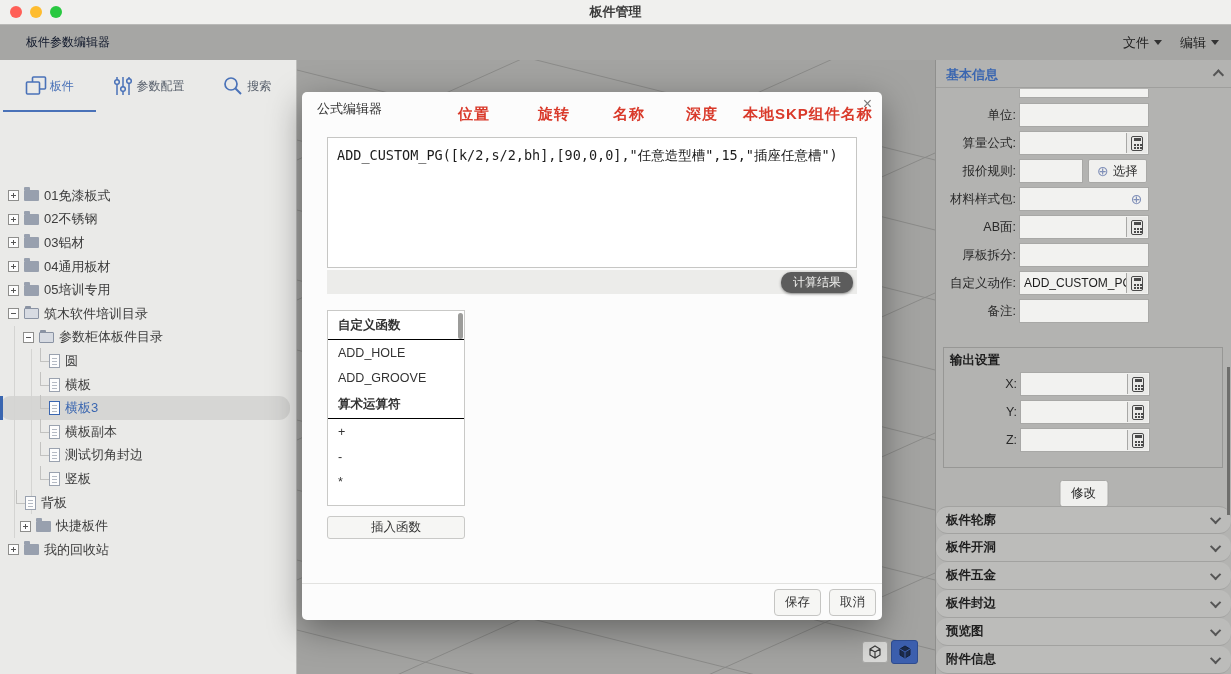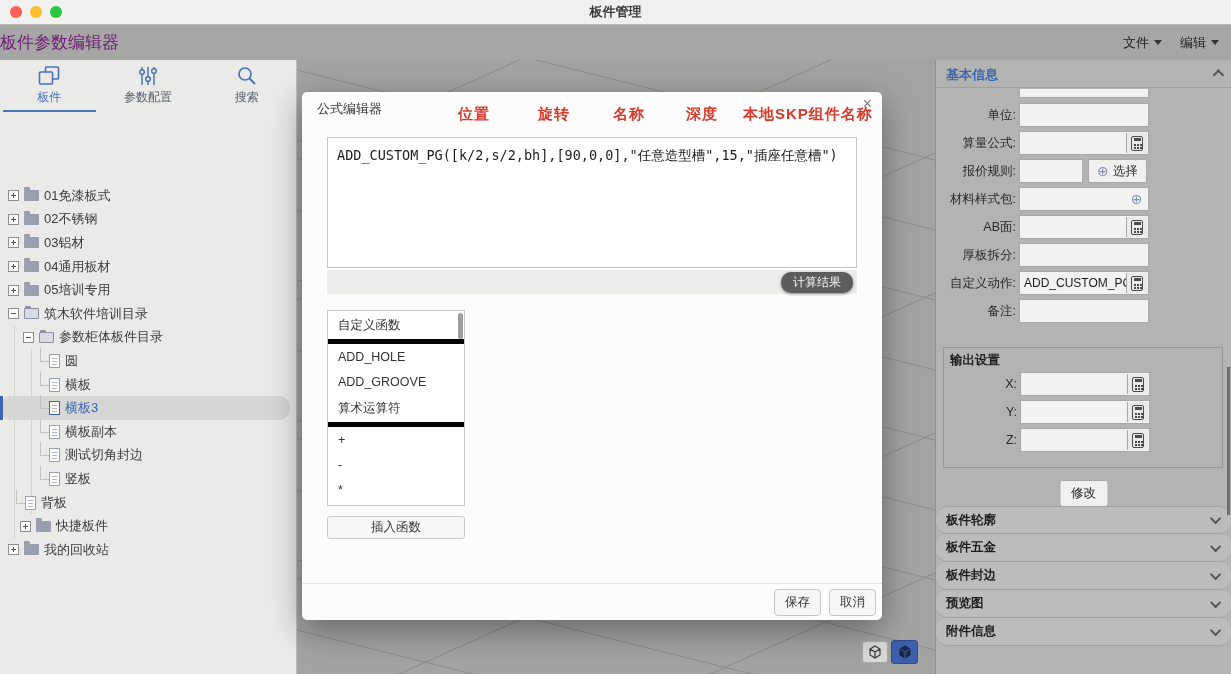--- a/index.html
+++ b/index.html
@@ -10,33 +10,33 @@
   .titlebar { position:absolute; top:0; left:0; right:0; height:25px; background:#f0f0ee;
               border-bottom:1px solid #b9b9b7; display:flex; align-items:center; }
   .traffic { display:flex; gap:8px; margin-left:10px; }
   .tl { width:12px; height:12px; border-radius:50%; }
   .tl.red{ background:#ff5f57; } .tl.yellow{ background:#febc2e; } .tl.green{ background:#28c840; }
   .win-title { position:absolute; left:0; right:0; text-align:center; font-size:13px; font-weight:bold; color:#3a3a3a; }
 
   
   .menubar { position:absolute; top:25px; left:0; right:0; height:35px; background:#a6a6a4;
              display:flex; align-items:center; }
-  .editor-title { margin-left:0; font-size:17px; color:#701a75; }
+  .editor-title { margin-left:26px; font-size:12px; color:#0f172a; }
   .menus { margin-left:auto; margin-right:12px; display:flex; gap:18px; }
   .menu-item { display:flex; align-items:center; gap:5px; font-size:13px; color:#222; cursor:default; }
   .caret-down { width:0; height:0; border-left:4px solid transparent; border-right:4px solid transparent; border-top:5px solid #333; }
 
   
   .sidebar { position:absolute; top:60px; left:0; width:297px; bottom:0; background:#eaeae8; border-right:1px solid #bdbdbb; }
   .canvas  { position:absolute; top:60px; left:297px; width:638px; bottom:0; background:#a3a3a1; overflow:hidden; }
   .rpanel  { position:absolute; top:60px; right:0; width:296px; bottom:0; background:#b3b3b1; border-left:1px solid #8f8f8d; overflow:hidden; }
 
   
   .tabs { display:flex; height:52px; }
-  .tab { width:99px; display:flex; flex-direction:column; align-items:center; justify-content:center; gap:3px; cursor:pointer; }
+  .tab { width:99px; display:flex; flex-direction:row; align-items:center; justify-content:center; gap:3px; cursor:pointer; }
   .tab-label { font-size:12px; color:#5a626e; }
   .tab.active .tab-label { color:#4a72b8; }
   .tab-underline { position:absolute; top:50px; left:3px; width:93px; height:2px; background:#4a72b8; }
 
   
   .tree { position:absolute; top:124px; left:0; right:6px; }
   .t-row { position:relative; height:23.6px; display:flex; align-items:center; font-size:13px; color:#3c3c3c; cursor:default; }
   .t-row.sel { background:#d6d6d4;border-radius:11px; }
   .t-row.sel .t-label { color:#3a66b0; }
   .sel-bar { position:absolute; left:0; top:0; bottom:0; width:3px; background:#3a66b0; }
@@ -69,21 +69,21 @@
   .dlg-textarea { position:absolute; left:25px; top:45px; width:530px; height:131px; border:1px solid #c6c6c4;
                   background:#fff; font-family:"DejaVu Sans Mono","Liberation Mono",monospace; font-size:13.5px;
                   color:#1c1c1c; padding:8px 9px; resize:none; outline:none; line-height:1.4; }
   .dlg-strip { position:absolute; left:25px; top:178px; width:530px; height:24px; background:#ececea;
                display:flex; align-items:center; justify-content:flex-end; }
   .calc-result-btn { background:#5c5c5c; color:#f2f2f0; font-size:12px; padding:2px 12px; border-radius:10px;
                      margin-right:4px; box-shadow:0 1px 3px rgba(0,0,0,.45); cursor:pointer; }
   .fn-list { position:absolute; left:25px; top:218px; width:138px; height:196px; background:#fff;
              border:1px solid #c9c9c7; overflow:hidden; }
   .fn-item { padding:6px 10px 5px; font-size:12.5px; color:#333; cursor:pointer; }
-  .fn-item.hdr { font-weight:normal; border-bottom:5px solid #000000; }
+  .fn-item.hdr { font-weight:bold; border-bottom:1px solid #000000; }
   .fn-scroll { position:absolute; right:1px; top:2px; width:5px; height:26px; background:#9c9c9a; border-radius:3px; }
   .insert-btn { position:absolute; left:25px; top:424px; width:138px; height:23px; background:#f6f6f4;
                 border:1px solid #c9c9c7; border-radius:3px; font-size:12.5px; color:#333; cursor:pointer; }
   .dlg-footer { position:absolute; left:0; right:0; bottom:0; height:37px; border-top:1px solid #e2e2e0;
                 display:flex; align-items:center; justify-content:flex-end; gap:8px; padding-right:6px; }
   .dlg-btn { background:#f6f6f4; border:1px solid #c5c5c3; border-radius:4px; font-size:12.5px; color:#333;
              padding:4px 10px; cursor:pointer; }
 
   
   .annos { position:absolute; top:105px; left:0; z-index:6; pointer-events:none; }
@@ -459,20 +459,24 @@
     </div>
 
     <button class="modify-btn">修改</button>
 
     <div class="accordions">
       <div class="acc-row">
         <span class="acc-label">板件轮廓</span>
         <span class="chev down"></span>
       </div>
       <div class="acc-row">
+        <span class="acc-label">板件开洞</span>
+        <span class="chev down"></span>
+      </div>
+      <div class="acc-row">
         <span class="acc-label">板件五金</span>
         <span class="chev down"></span>
       </div>
       <div class="acc-row">
         <span class="acc-label">板件封边</span>
         <span class="chev down"></span>
       </div>
       <div class="acc-row">
         <span class="acc-label">预览图</span>
         <span class="chev down"></span>

